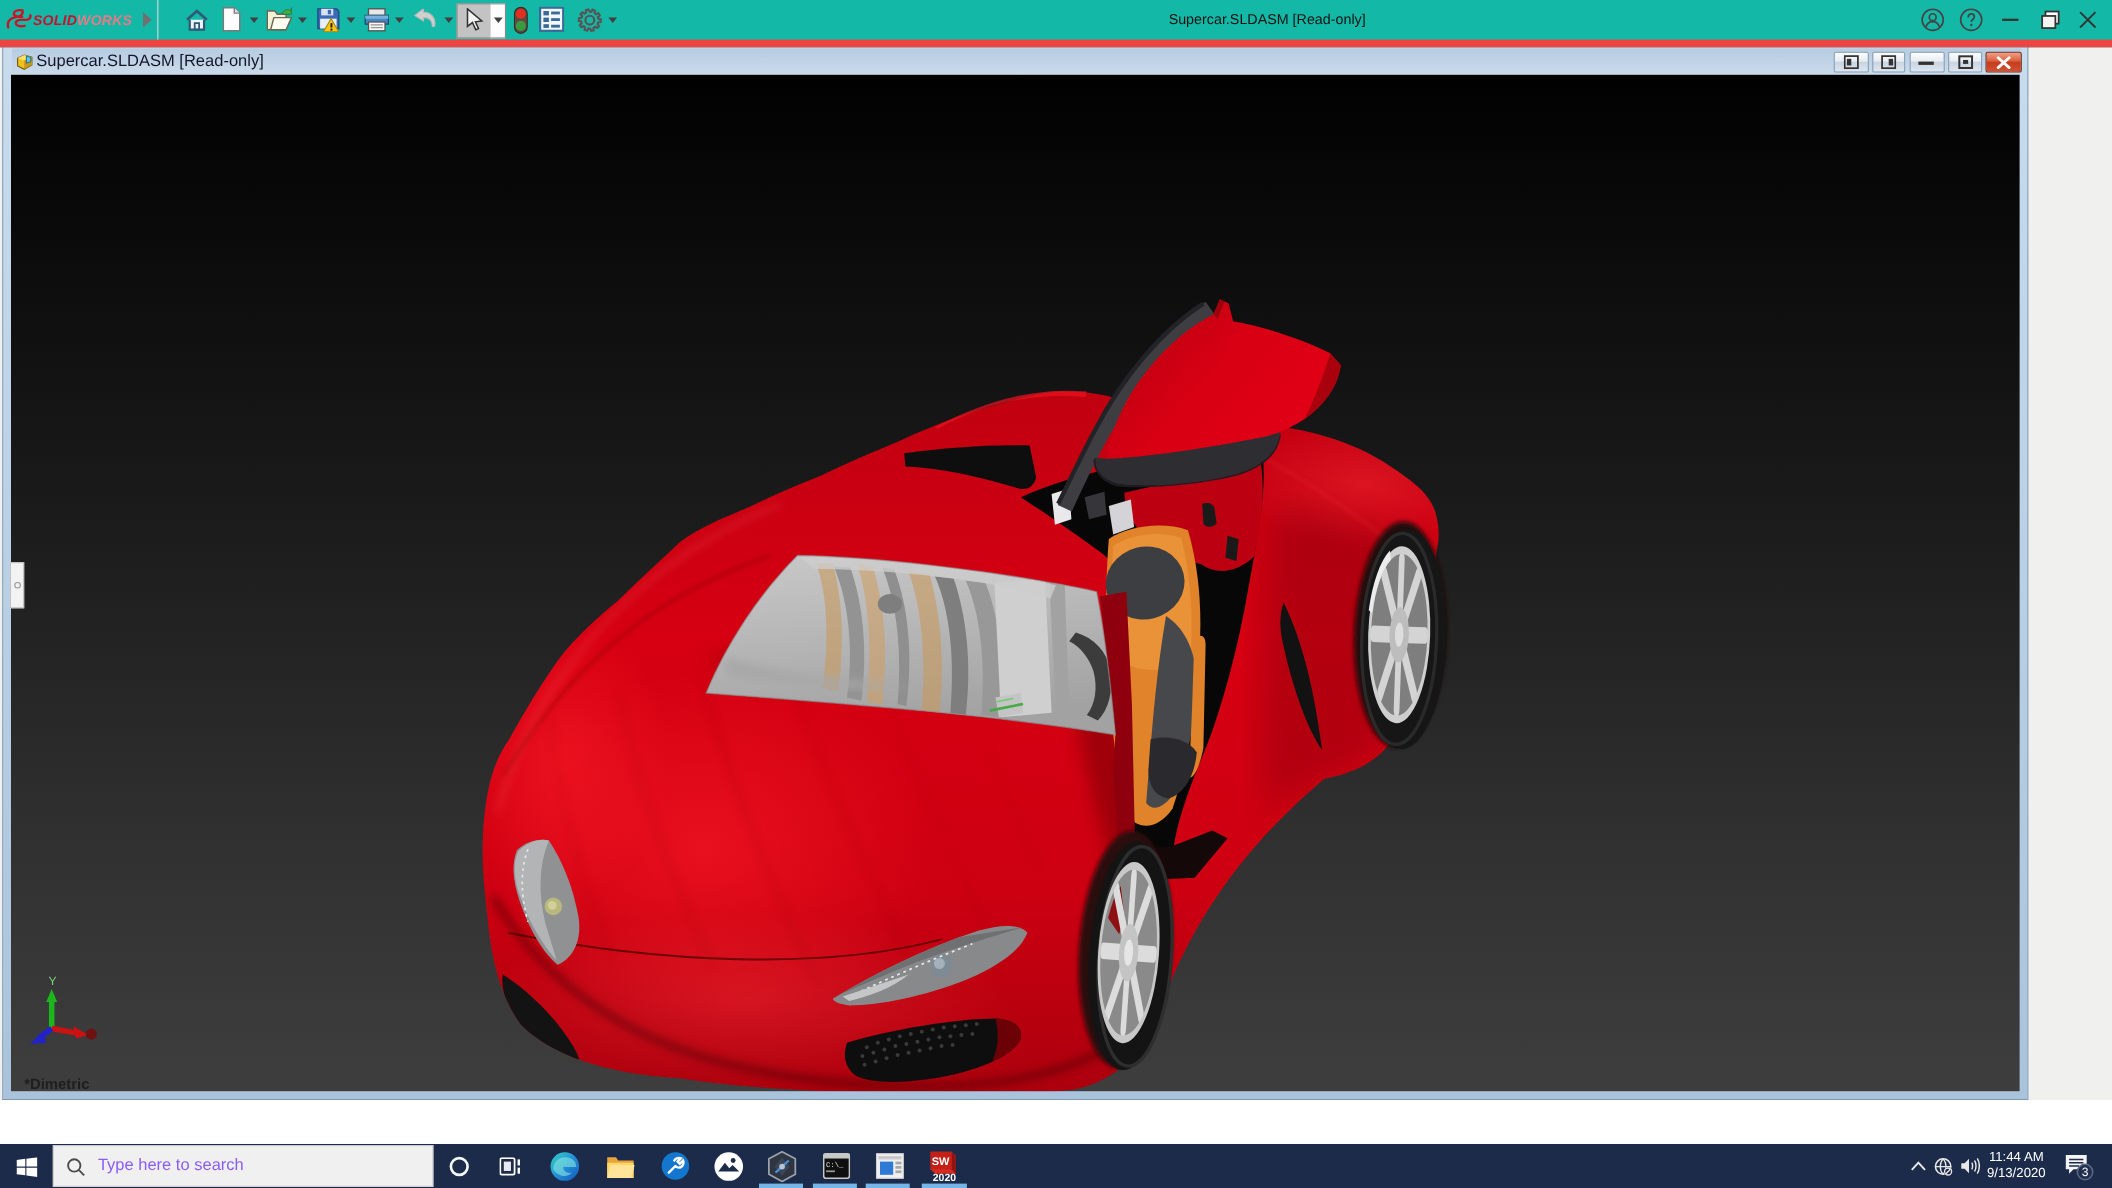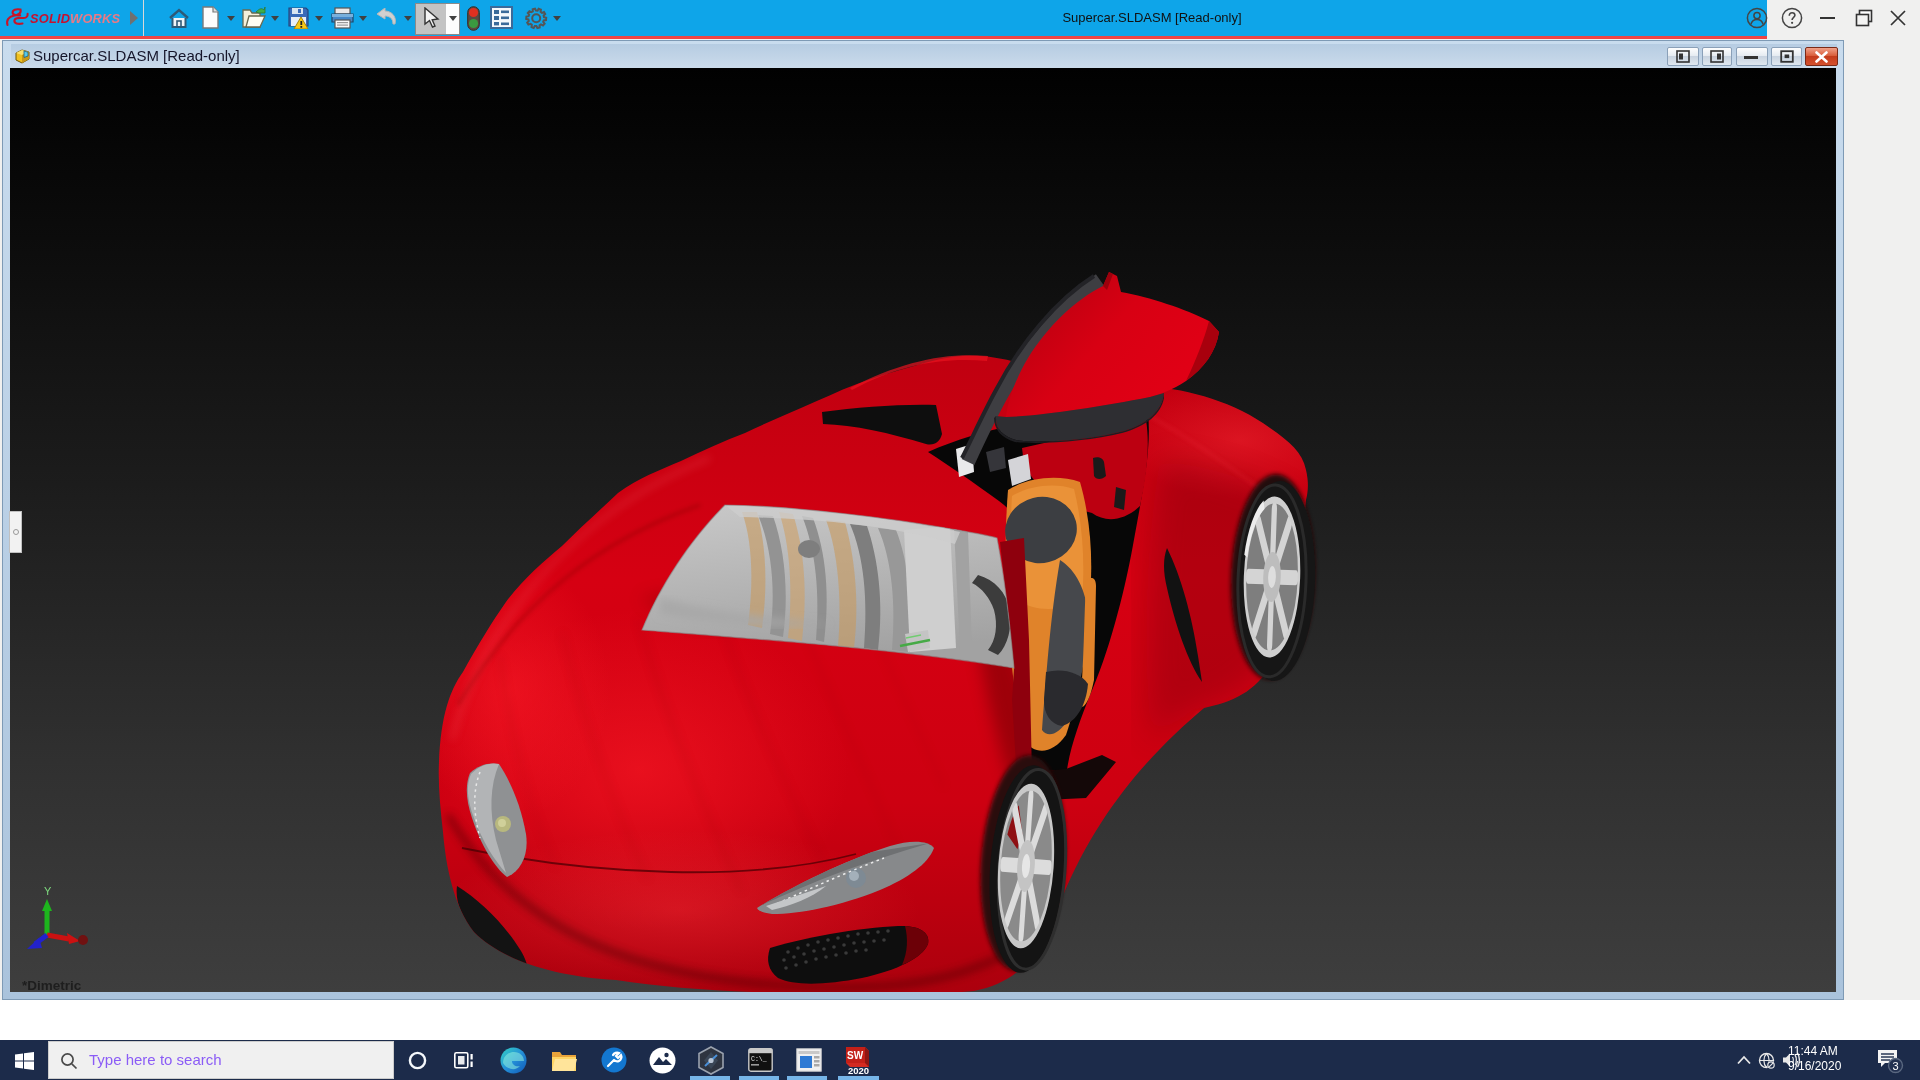--- a/index.html
+++ b/index.html
@@ -1,29 +1,29 @@
 <!DOCTYPE html>
 <html><head>
 <meta charset="utf-8">
 <style>
 html,body{margin:0;padding:0;width:1920px;height:1080px;overflow:hidden;font-family:"Liberation Sans",sans-serif;background:#f0f0ef;position:relative}
 .abs{position:absolute}
-#toolbar{position:absolute;left:0;top:0;width:1767px;height:36px;background:#0ea5e9;border-bottom:3px solid #ef4444;z-index:5}
+#toolbar{position:absolute;left:0;top:0;width:1920px;height:36px;background:#14b8a6;border-bottom:7px solid #ef4444;z-index:5}
 #tbsep{position:absolute;left:143px;top:0;width:1px;height:36px;background:#d8d8d8}
 .ddarrow{width:0;height:0;border-left:4px solid transparent;border-right:4px solid transparent;border-top:5px solid #404040;position:absolute;top:16px}
 #maintitle{position:absolute;top:10px;left:960px;width:380px;text-align:center;font-size:13px;color:#111;z-index:6}
 #childwin{position:absolute;left:2px;top:40px;width:1842px;height:960px;background:linear-gradient(180deg,#c9dcee,#aac3dc);border:1px solid #7e9ab5;box-sizing:border-box;z-index:4}
 #ctitle{position:absolute;left:8px;top:3px;width:1826px;height:24px;background:linear-gradient(180deg,#b6cce2,#cbdbEB);font-size:15px;color:#15152a}
 #viewport{position:absolute;left:7px;top:27px;width:1826px;height:924px;background:linear-gradient(180deg,#010101 0%,#1c1c1c 45%,#303030 75%,#3e3e3e 100%);overflow:hidden}
 #whitestrip{position:absolute;left:0;top:1000px;width:1920px;height:40px;background:#ffffff;z-index:3}
 #taskbar{position:absolute;left:0;top:1040px;width:1920px;height:40px;background:#1c2b4a;z-index:10}
 #searchbox{position:absolute;left:48px;top:1041px;width:346px;height:38px;background:#f0f0f0;border:1px solid #cccccc;box-sizing:border-box;z-index:11}
 #searchtext{position:absolute;left:89px;top:1051px;font-size:15px;color:#8b5cf6;z-index:12}
 .tbtn{position:absolute;top:6px;height:19px;box-sizing:border-box;border:1px solid #8aa0b8;border-radius:2px;background:linear-gradient(180deg,#fdfdfd 0%,#e6ecf2 45%,#c9d4e0 50%,#dfe7ef 100%)}
-.clock{position:absolute;color:#fff;font-size:12px;text-align:left;width:90px;z-index:12}
+.clock{position:absolute;color:#fff;font-size:12px;text-align:center;width:90px;z-index:12}
 </style>
 </head>
 <body>
 <div id="toolbar">
  <svg class="abs" style="left:4px;top:4px" width="130" height="28" viewBox="0 0 130 28">
   <g fill="none" stroke="#c81428" stroke-width="2.1" stroke-linecap="round">
    <path d="M3.5 21 C 2 16 5 12.5 9.5 11.8 C 14.5 11 17.5 9 16.5 5.5 C 12 4.6 8.5 6 8.6 8.6 C 8.7 11 13 11.6 16.2 11.2"></path>
    <path d="M18.5 19.5 C 13.5 20.5 10.3 19.2 10.4 16.8 C 10.5 14.4 14.6 13.6 18 14 C 21.5 14.4 24.2 13 23.6 9.8"></path>
   </g>
   <text x="26" y="19" font-family="Liberation Sans,sans-serif" font-size="12.8" font-weight="bold" font-style="italic" letter-spacing="0.2" fill="#c8102e">SOLID<tspan fill="#e87a86">WORKS</tspan></text>
@@ -459,21 +459,21 @@
  <path d="M1.5 8.5 L15.5 8.5 M8.5 1.5 C 5 5 5 12 8.5 15.5 M8.5 1.5 C 12 5 12 12 8.5 15.5" fill="none" stroke="#e8e8e8" stroke-width="1.2"></path>
  <circle cx="13" cy="13" r="4" fill="#1c2b4a"></circle>
  <circle cx="13" cy="13" r="3.2" fill="none" stroke="#e8e8e8" stroke-width="1.2"></circle>
  <line x1="10.8" y1="15.2" x2="15.2" y2="10.8" stroke="#e8e8e8" stroke-width="1.2"></line>
 </svg>
 <svg class="abs" style="left:1782px;top:1052px;z-index:12" width="18" height="16" viewBox="0 0 18 16">
  <path d="M1 5.5 L4 5.5 L8 1.5 L8 14.5 L4 10.5 L1 10.5 Z" fill="#e8e8e8"></path>
  <path d="M10.5 5 C 11.5 6.5 11.5 9.5 10.5 11 M13 3 C 14.8 5.5 14.8 10.5 13 13 M15.5 1 C 18 4.5 18 11.5 15.5 15" fill="none" stroke="#e8e8e8" stroke-width="1.3"></path>
 </svg>
 <div class="clock" style="left:1788px;top:1044px">11:44 AM</div>
-<div class="clock" style="left:1788px;top:1059px">9/16/2020</div>
+<div class="clock" style="left:1788px;top:1059px">9/13/2020</div>
 <svg class="abs" style="left:1877px;top:1049px;z-index:12" width="27" height="25" viewBox="0 0 27 25">
  <path d="M1 1 L20 1 L20 14 L8 14 L4 18 L4 14 L1 14 Z" fill="#f4f4f4"></path>
  <line x1="4" y1="5" x2="17" y2="5" stroke="#1c2b4a" stroke-width="1.4"></line>
  <line x1="4" y1="8" x2="17" y2="8" stroke="#1c2b4a" stroke-width="1.4"></line>
  <line x1="4" y1="11" x2="13" y2="11" stroke="#1c2b4a" stroke-width="1.4"></line>
  <circle cx="18.5" cy="16.5" r="7" fill="#223050" stroke="#5a6880" stroke-width="1.4"></circle>
  <text x="18.5" y="20.5" text-anchor="middle" font-size="11" fill="#fff" font-family="Liberation Sans,sans-serif">3</text>
 </svg>
 
 </body></html>

